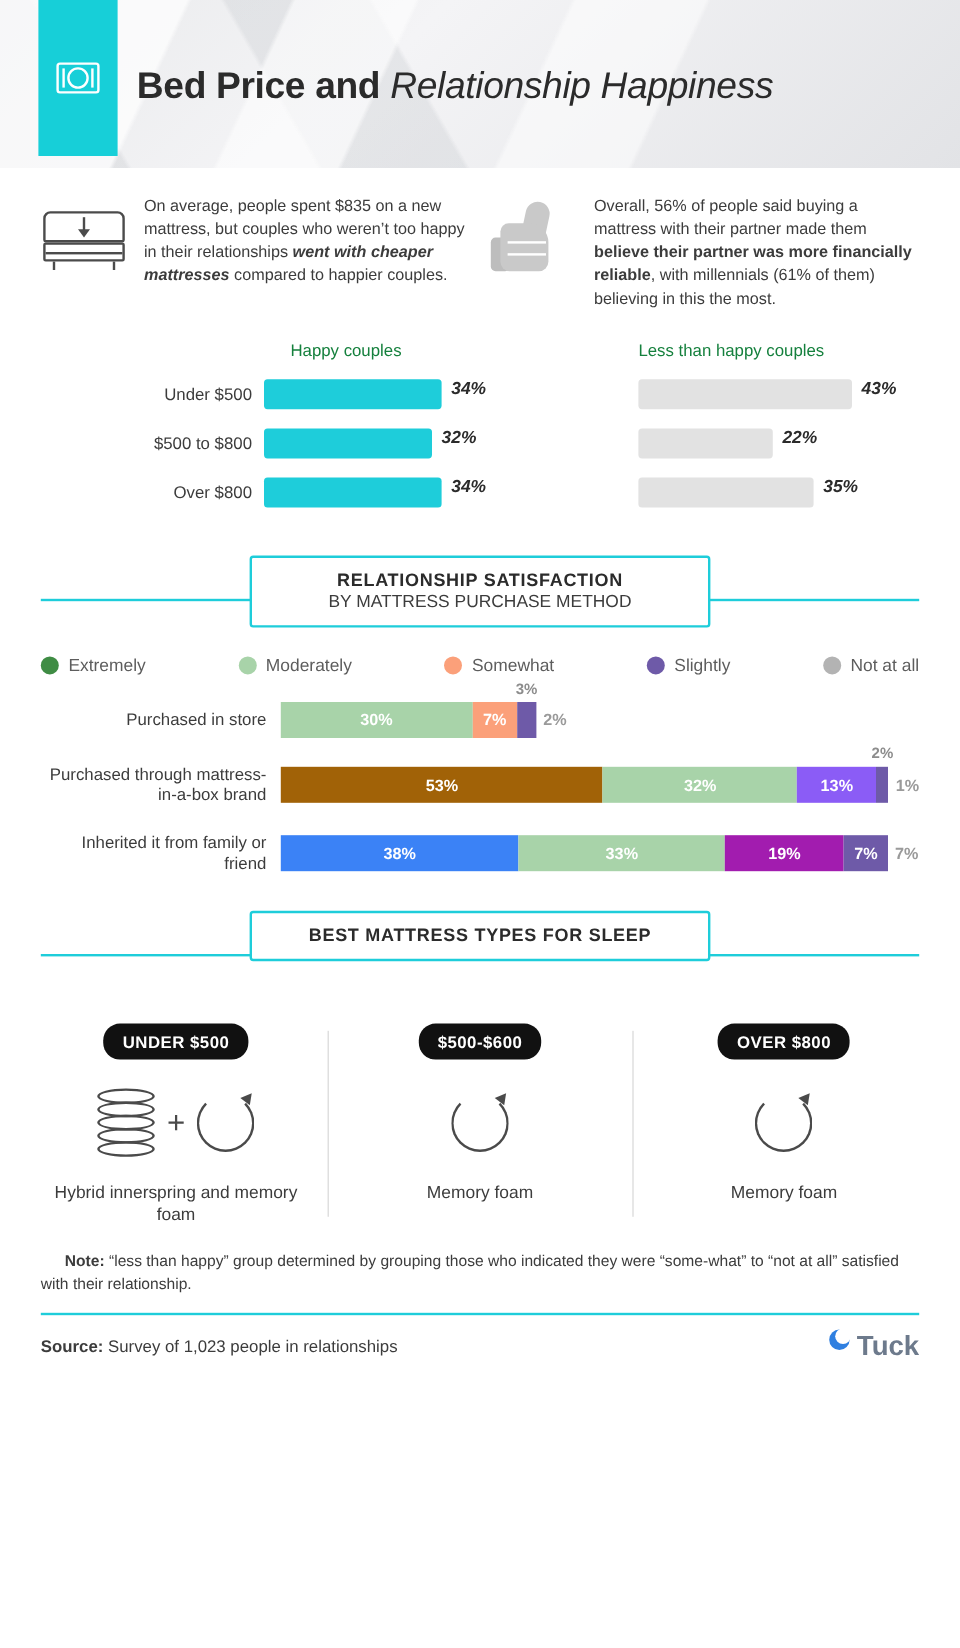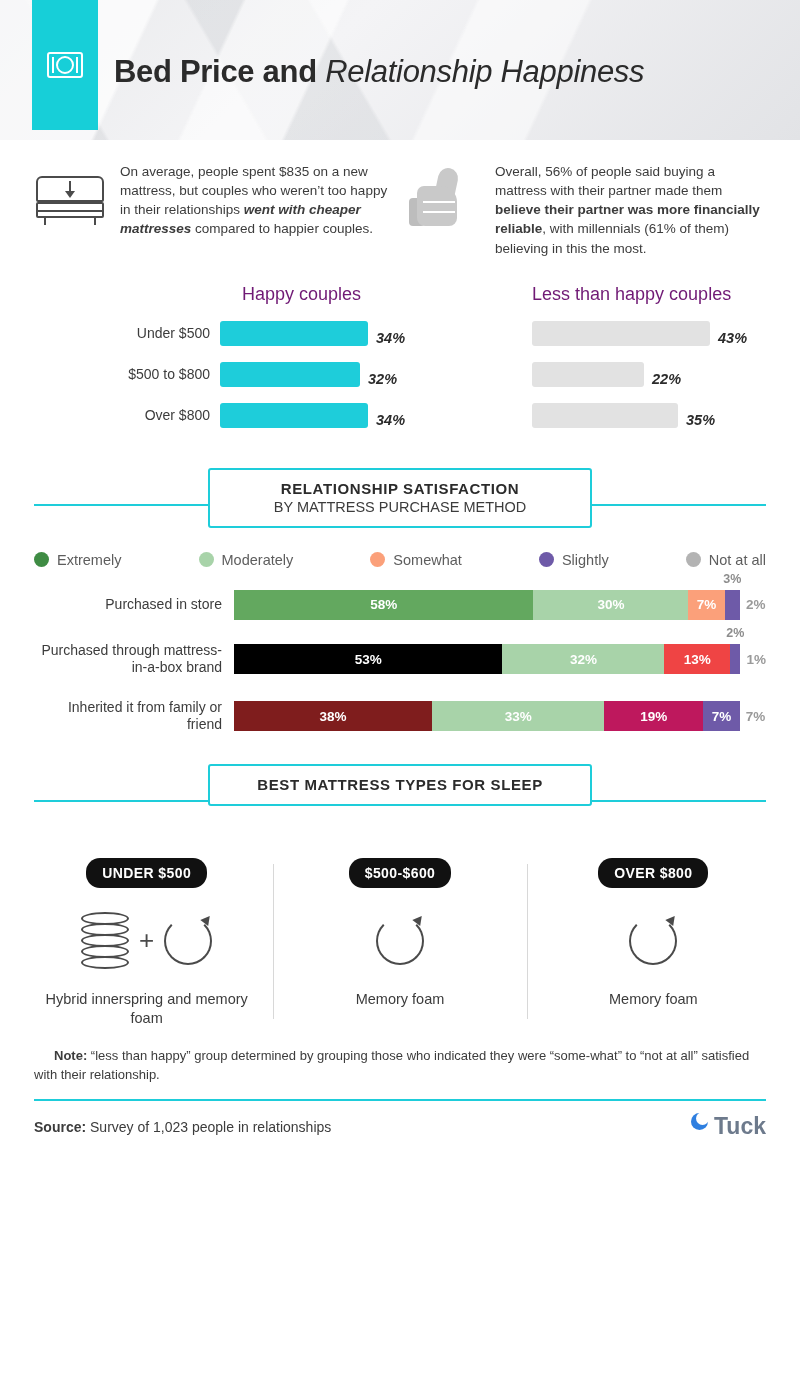--- a/index.html
+++ b/index.html
@@ -63,27 +63,27 @@
   .thumb-icon{ width:72px; height:62px; flex:0 0 72px; margin-top:6px; position:relative;}
   .thumb-icon .palm{ position:absolute; left:8px; top:18px; width:40px; height:40px; background:#c9c9c9; border-radius:7px 16px 8px 8px;}
   .thumb-icon .thumbup{ position:absolute; left:28px; top:0px; width:20px; height:30px; background:#c9c9c9; border-radius:10px 10px 3px 3px; transform:rotate(12deg);}
   .thumb-icon .cuff{ position:absolute; left:0px; top:30px; width:16px; height:28px; background:#bdbdbd; border-radius:4px;}
   .thumb-icon .l1,.thumb-icon .l2{position:absolute;background:#ffffff;height:2px;}
   .thumb-icon .l1{left:14px;top:33px;width:32px;}
   .thumb-icon .l2{left:14px;top:43px;width:32px;}
 
   
   .price-section{ margin-top:26px; padding:0 34px; }
-  .price-heads{ display:flex; font-size:18px; color:#701a75; }
+  .price-heads{ display:flex; font-size:14px; color:#15803d; }
   .price-heads .ph1{ width:196px; }
   .price-heads .ph2{ width:290px; text-align:left; padding-left:12px;}
   .price-heads .ph3{ flex:1; text-align:left; padding-left:12px;}
   .price-row{ display:flex; align-items:center; margin-top:16px; }
   .price-label{ width:186px; text-align:right; font-size:14px; color:#3c3c3c; padding-right:10px;}
-  .pbar-wrap{ width:272px; display:flex; align-items:flex-end; }
+  .pbar-wrap{ width:272px; display:flex; align-items:flex-start; }
   .pbar{ height:25px; border-radius:3px; }
   .pbar.happy{ background:#1ecdda; }
   .pbar.less{ background:#e2e2e2; }
   .pval{ font-size:14.5px; font-weight:bold; font-style:italic; margin-left:8px; color:#2b2b2b;}
   .pbar-wrap.right{ width:auto; flex:1;padding-left:40px; }
 
   
   .banner-block{ position:relative; margin-top:40px; height:72px; }
   .banner-line{ position:absolute; top:50%; left:34px; right:34px; height:2px; background:#1ecdda;}
   .banner-box{
@@ -245,49 +245,48 @@
     <span class="dot" style="background:#b3b3b3"></span>
     <span>Not at all</span>
   </div>
 </div>
 
 <div class="sat-section">
 
   <div class="sat-row" style="margin-top:22px">
     <div class="sat-label">Purchased in store</div>
     <div class="sat-bar">
-      <div class="seg" style="width:58%;background:#63a85f">58%</div>
       <div class="seg" style="width:30%;background:#a8d3a9">30%</div>
       <div class="seg" style="width:7%;background:#fba07a">7%</div>
       <div class="seg" style="width:3%;background:#6e5aa8">
           <span class="outlbl">3%</span>
         </div>
       <div class="seg outside" style="width:5%">2%</div>
     </div>
   </div>
 
   <div class="sat-row" style="margin-top:22px">
     <div class="sat-label">Purchased through mattress-in-a-box brand</div>
     <div class="sat-bar">
-      <div class="seg" style="width:53%;background:#000000">53%</div>
+      <div class="seg" style="width:53%;background:#a16207">53%</div>
       <div class="seg" style="width:32%;background:#a8d3a9">32%</div>
-      <div class="seg" style="width:13%;background:#ef4444">13%</div>
+      <div class="seg" style="width:13%;background:#8b5cf6">13%</div>
       <div class="seg" style="width:2%;background:#6e5aa8">
           <span class="outlbl">2%</span>
         </div>
       <div class="seg outside" style="width:5%">1%</div>
     </div>
   </div>
 
   <div class="sat-row" style="margin-top:22px">
     <div class="sat-label">Inherited it from family or friend</div>
     <div class="sat-bar">
-      <div class="seg" style="width:38%;background:#7f1d1d">38%</div>
+      <div class="seg" style="width:38%;background:#3b82f6">38%</div>
       <div class="seg" style="width:33%;background:#a8d3a9">33%</div>
-      <div class="seg" style="width:19%;background:#be185d">19%</div>
+      <div class="seg" style="width:19%;background:#a21caf">19%</div>
       <div class="seg" style="width:7%;background:#6e5aa8">7%</div>
       <div class="seg outside" style="width:5%">7%</div>
     </div>
   </div>
 </div>
 
 <div class="banner-block" style="margin-top:30px">
   <div class="banner-line"></div>
   <div class="banner-box">
     <div class="banner-t1">BEST MATTRESS TYPES FOR SLEEP</div>

